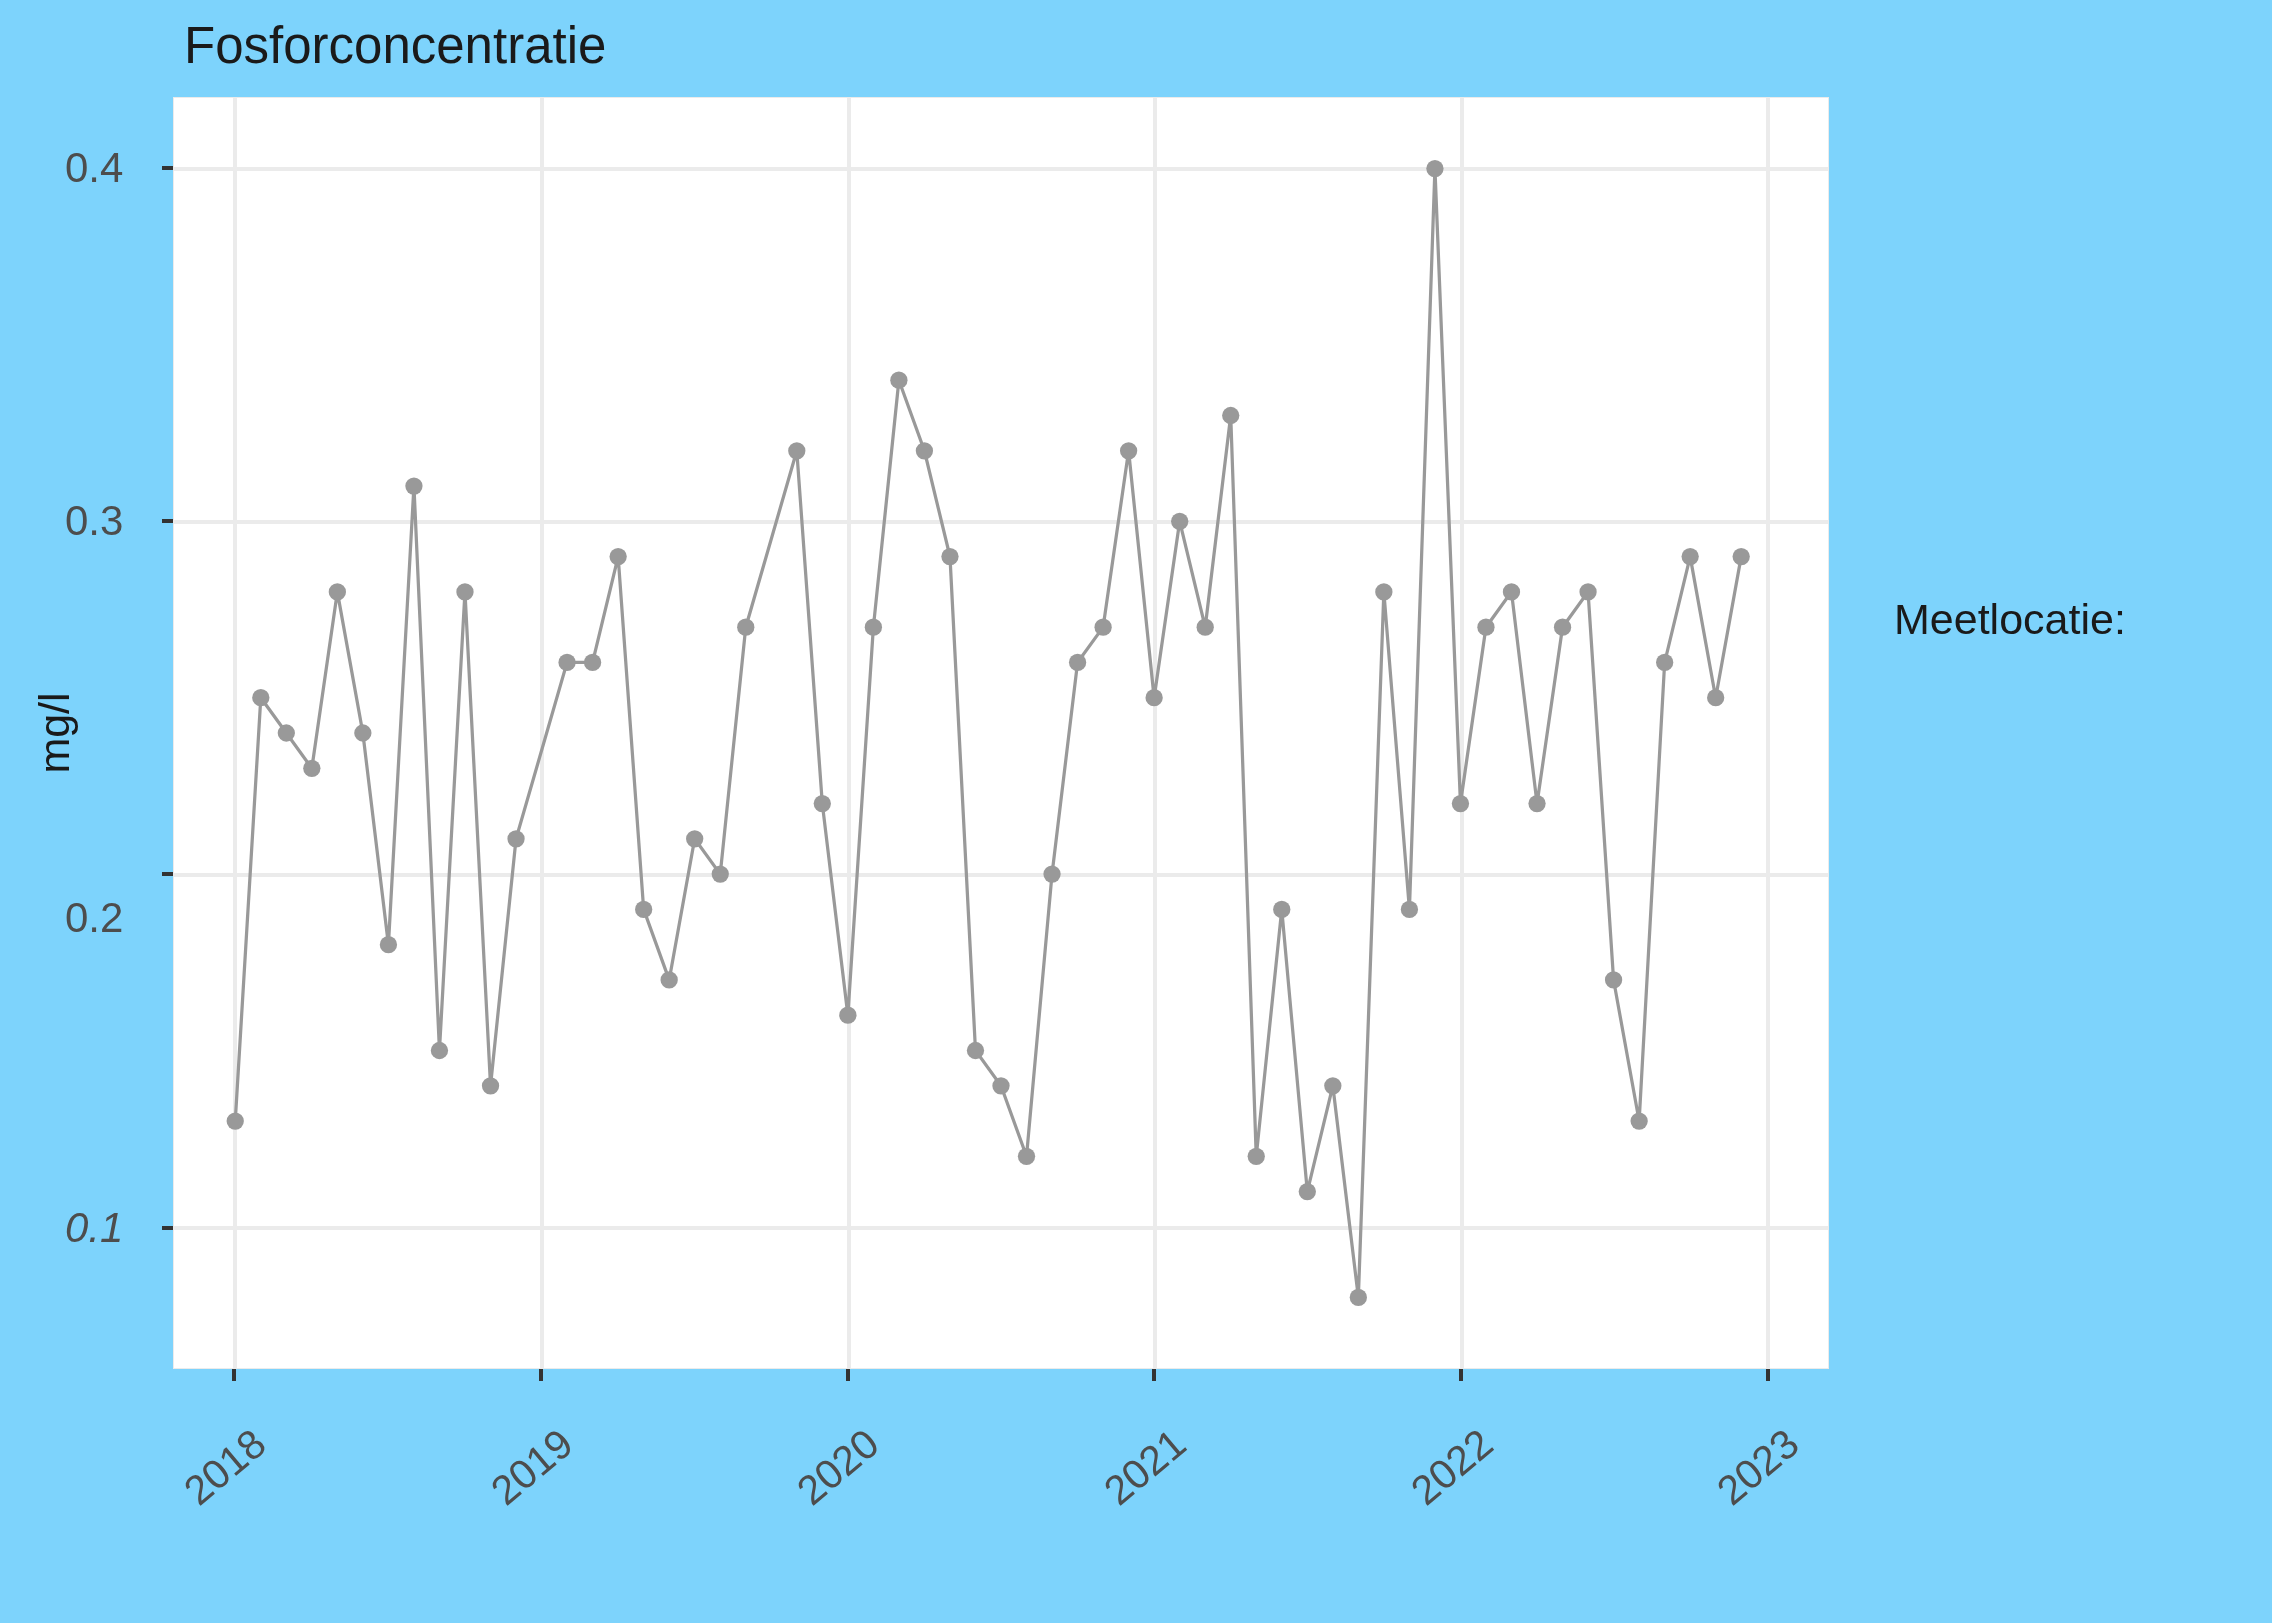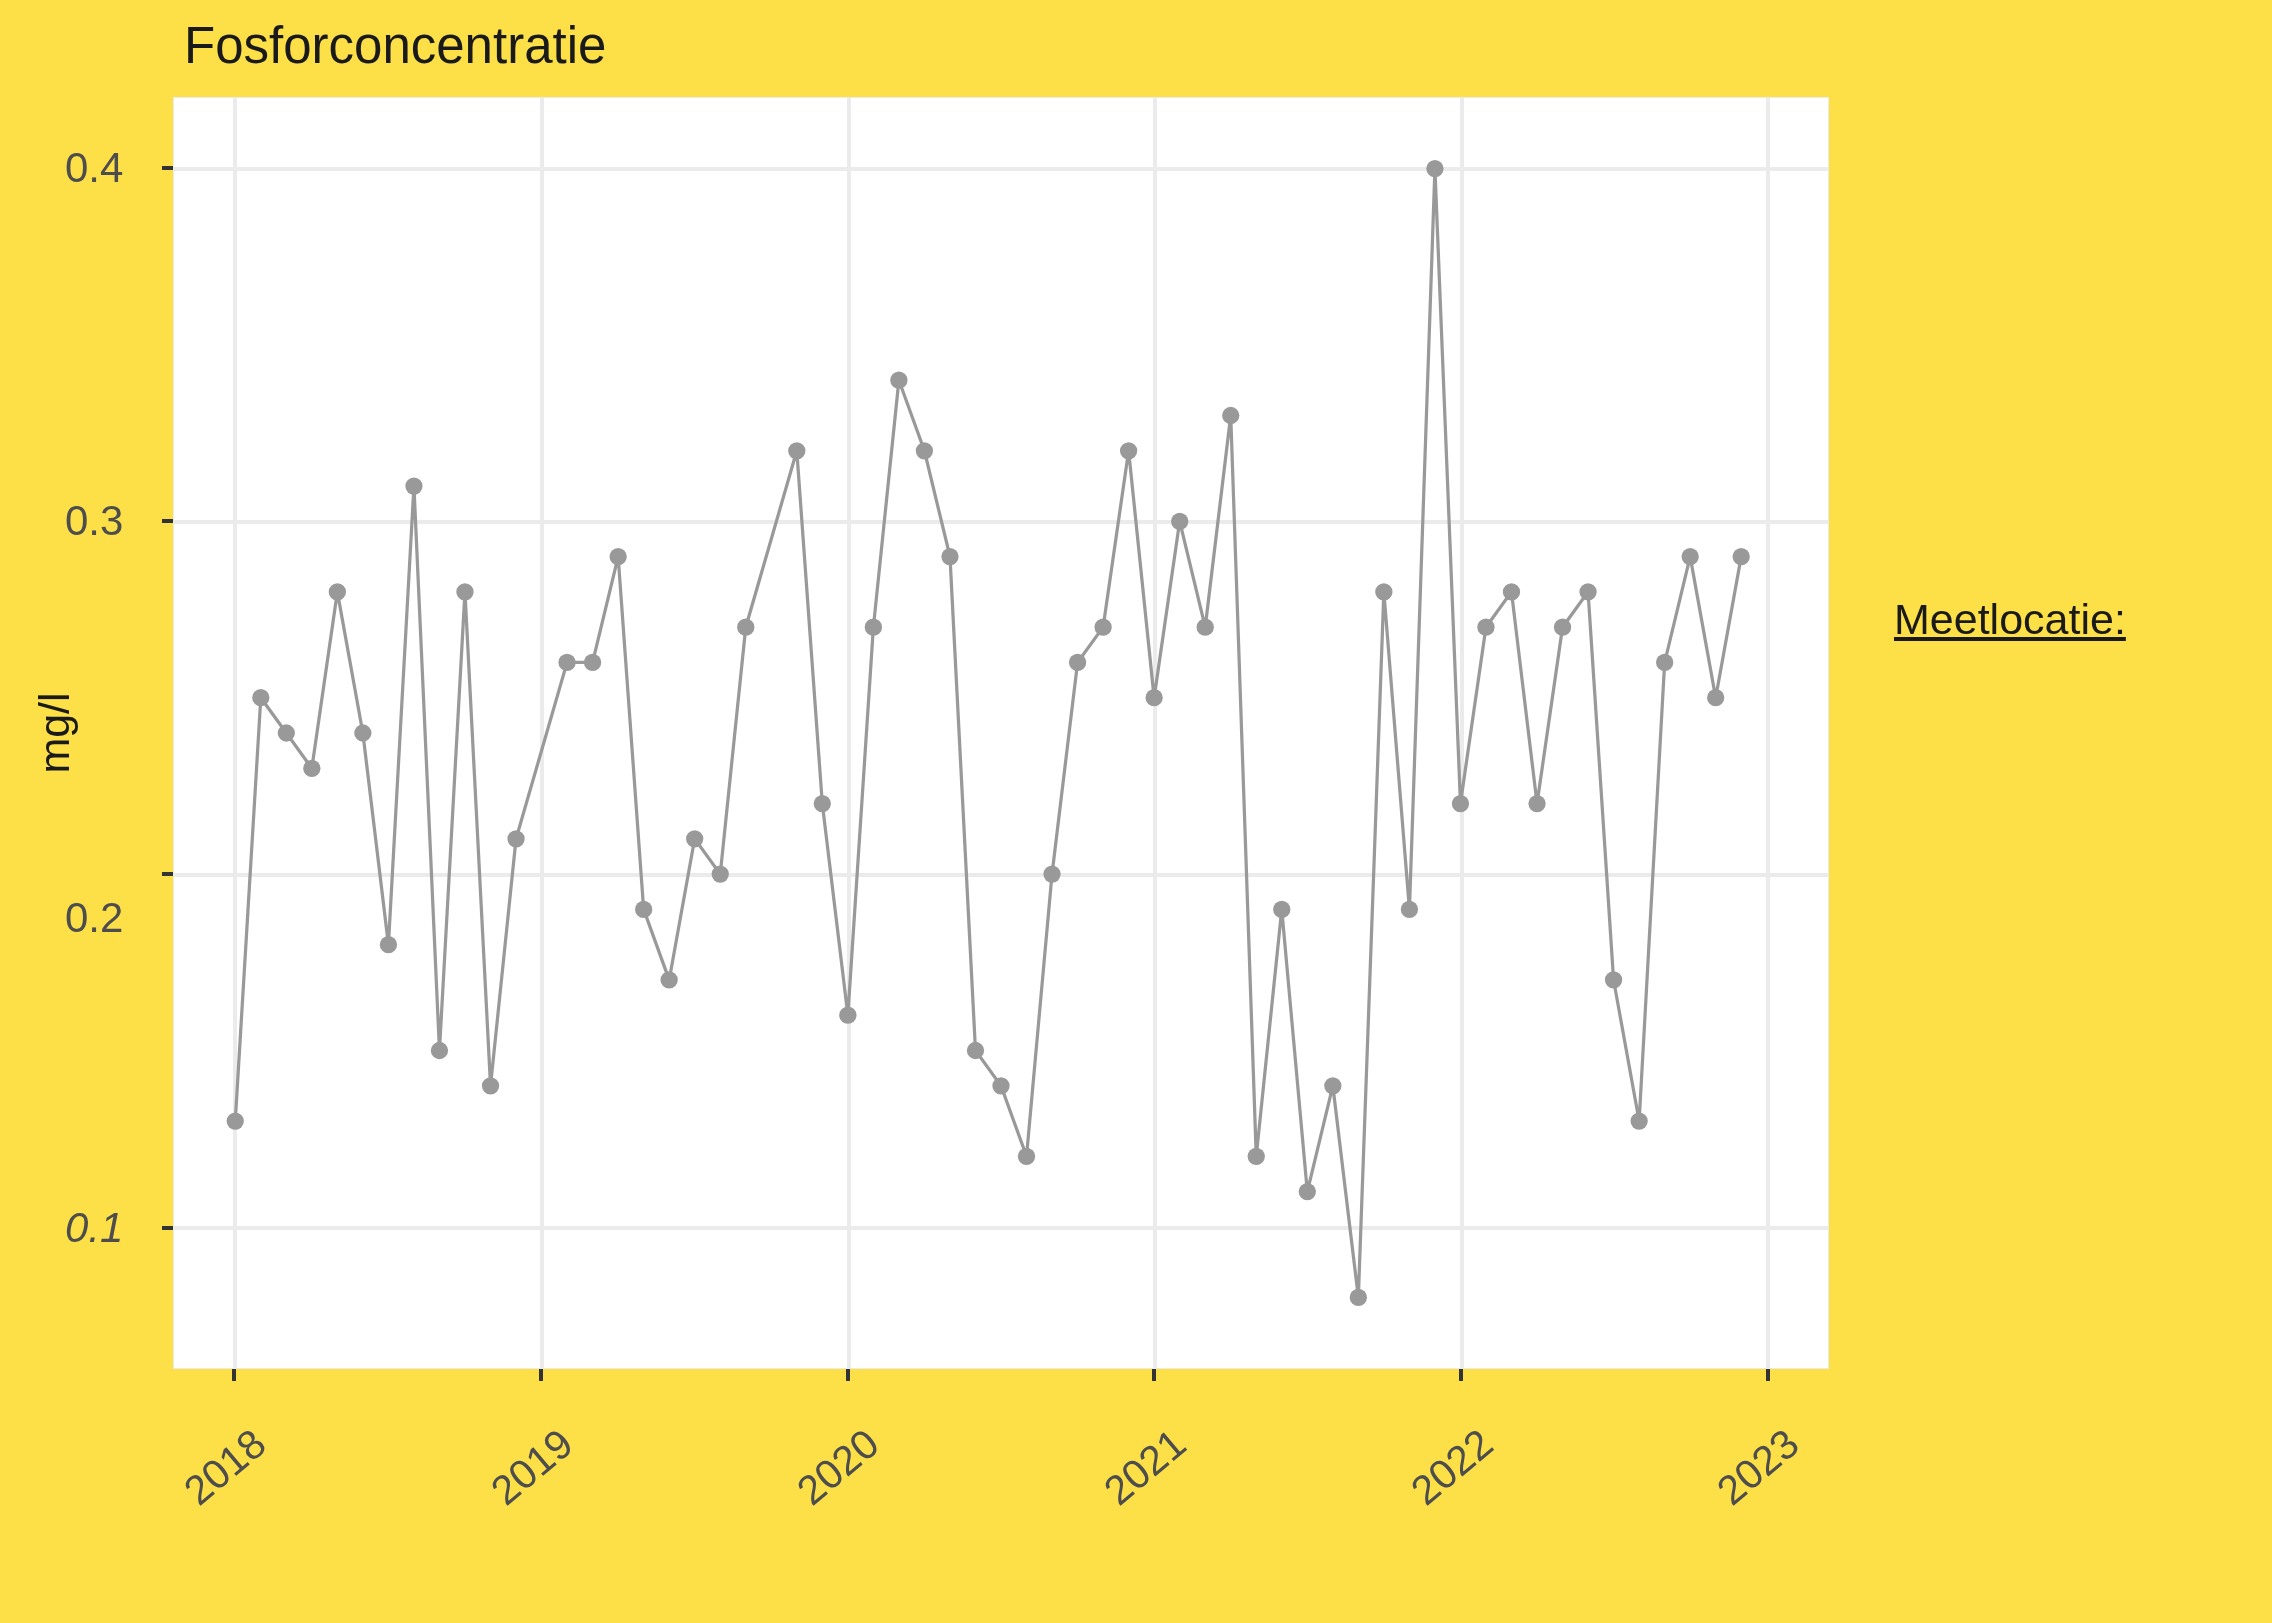--- a/index.html
+++ b/index.html
@@ -6,21 +6,21 @@
     margin: 0;
     padding: 0;
     background: #ffffff;
     font-family: Arial, Helvetica, sans-serif;
     color: #1a1a1a;
   }
   .canvas {
     position: relative;
     width: 2273px;
     height: 1623px;
-    background: #fde047;
+    background: #7dd3fc;
   }
   .title {
     position: absolute;
     left: 184px;
     top: 16px;
     font-size: 51px;
     color: #1a1a1a;
   }
   .panel {
     position: absolute;
@@ -107,21 +107,20 @@
   }
   .series-point {
     fill: #999999;
     stroke: none;
   }
   .legend {
     position: absolute;
     left: 1894px;
     top: 595px;
     width: 335px;
-    text-decoration: underline;
   }
   .legend-title {
     font-size: 43px;
     color: #1a1a1a;
     margin-bottom: 21.6px;
   }
   .legend-row {
     display: flex;
     align-items: center;
     gap: 16px;

